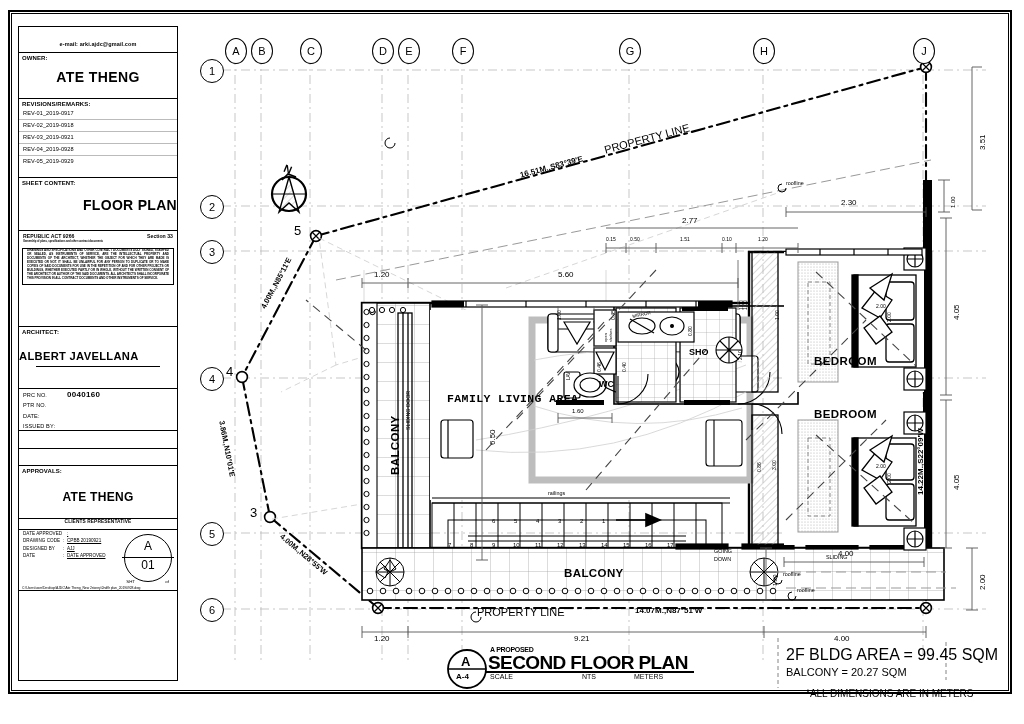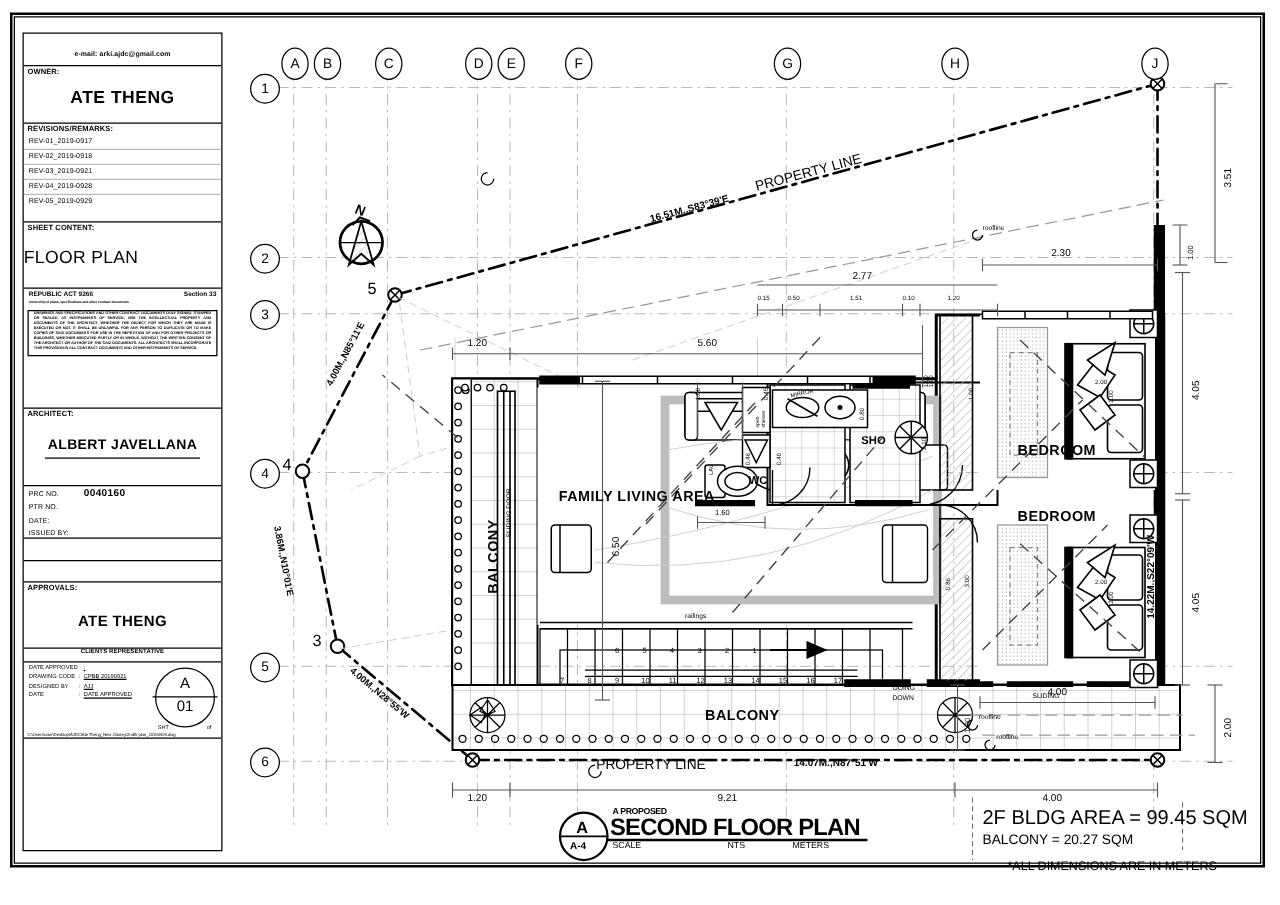--- a/index.html
+++ b/index.html
@@ -22,28 +22,28 @@
       line-height:7px;}
   .tb-email{font-size:5.5px;font-weight:bold;text-align:center;padding:14px 0 3px;
       letter-spacing:.1px;}
   .tb-title{text-align:center;font-size:13.5px;font-weight:bold;letter-spacing:3.1px;
       line-height:18px;padding:7px 0 0;}
   .tb-title-rule{width:86%;margin:10px auto 0;border-top:1px solid #888;}
   .tb-owner{text-align:center;font-size:14px;font-weight:bold;padding:7px 0 6px;
       letter-spacing:.4px;}
   .rev-line{font-size:5.6px;padding:1px 0 1px 4px;border-bottom:1px solid #bbb;
       letter-spacing:.1px;line-height:9px;}
-  .tb-sheet{text-align:left;font-size:14px;font-weight:normal;padding:10px 0 11px;
+  .tb-sheet{text-align:right;font-size:14px;font-weight:bold;padding:10px 0 11px;
       letter-spacing:.3px;}
   .ra-head{display:flex;justify-content:space-between;font-size:5.2px;font-weight:bold;
       padding:2px 4px 1px;}
   .ra-body{font-size:3.05px;line-height:3.9px;text-align:justify;padding:0 4px 3px;
       font-weight:bold;letter-spacing:-.06px;}
   .ra-box{border:1px solid #000;margin:2px 3px 3px;box-sizing:border-box;}
-  .tb-arch{text-align:center;font-size:11.2px;font-weight:bold;padding:14px 0 4px;
+  .tb-arch{font-size:11.2px;font-weight:bold;padding:14px 0 4px;
       letter-spacing:.3px;}
   .tb-arch-rule{width:78%;margin:0 auto;border-top:1px solid #000;}
   .kv{font-size:5.6px;padding:2px 0 0 4px;line-height:8.4px;letter-spacing:.1px;}
   .kv b{font-size:8px;letter-spacing:.3px;margin-left:20px;}
   .tb-appr{text-align:center;font-size:12px;font-weight:bold;padding:15px 0 2px;
       letter-spacing:.3px;}
   .foot{position:relative;height:62px;}
   .foot .fk{font-size:4.6px;line-height:7.3px;padding-left:4px;letter-spacing:.05px;}
   .foot .fv{position:absolute;left:48px;font-size:4.6px;line-height:7.3px;
       text-decoration:underline;}
@@ -702,21 +702,21 @@
 
     <div class="t" style="left:291px;top:586px;font-size:11px;">PROPERTY LINE</div>
     <div class="t" style="left:449px;top:586px;font-size:8px;font-weight:bold;">14.07M.,N87°51'W</div>
 
     <div class="t vert" style="left:730px;top:475px;font-size:8px;font-weight:bold;">14.22M.,S22°09'W</div>
 
     <div class="t" style="left:73px;top:286px;font-size:7.5px;font-weight:bold;transform:rotate(-62deg);transform-origin:0 0;">4.00M.,N85°11'E</div>
     <div class="t" style="left:40px;top:400px;font-size:7.5px;font-weight:bold;transform:rotate(79deg);transform-origin:0 0;">3.86M.,N10°01'E</div>
     <div class="t" style="left:98px;top:512px;font-size:7.5px;font-weight:bold;transform:rotate(40deg);transform-origin:0 0;">4.00M.,N28°55'W</div>
 
-    <div class="t room" style="left:261px;top:372px;">FAMILY LIVING AREA</div>
+    <div class="t room" style="left:261px;top:372px;font-family:Liberation Mono, monospace;">FAMILY LIVING AREA</div>
     <div class="t room" style="left:628px;top:335px;">BEDROOM</div>
     <div class="t room" style="left:628px;top:388px;">BEDROOM</div>
     <div class="t room vert" style="left:203px;top:455px;">BALCONY</div>
     <div class="t room" style="left:378px;top:547px;">BALCONY</div>
     <div class="t roomS" style="left:413px;top:359px;">WC</div>
     <div class="t roomS" style="left:503px;top:327px;">SHO</div>
 
     <div class="t tiny vert" style="left:219px;top:410px;">SLIDING DOOR</div>
     <div class="t tiny" style="left:640px;top:534px;">SLIDING</div>
     <div class="t tiny" style="left:362px;top:470px;">railings</div>

